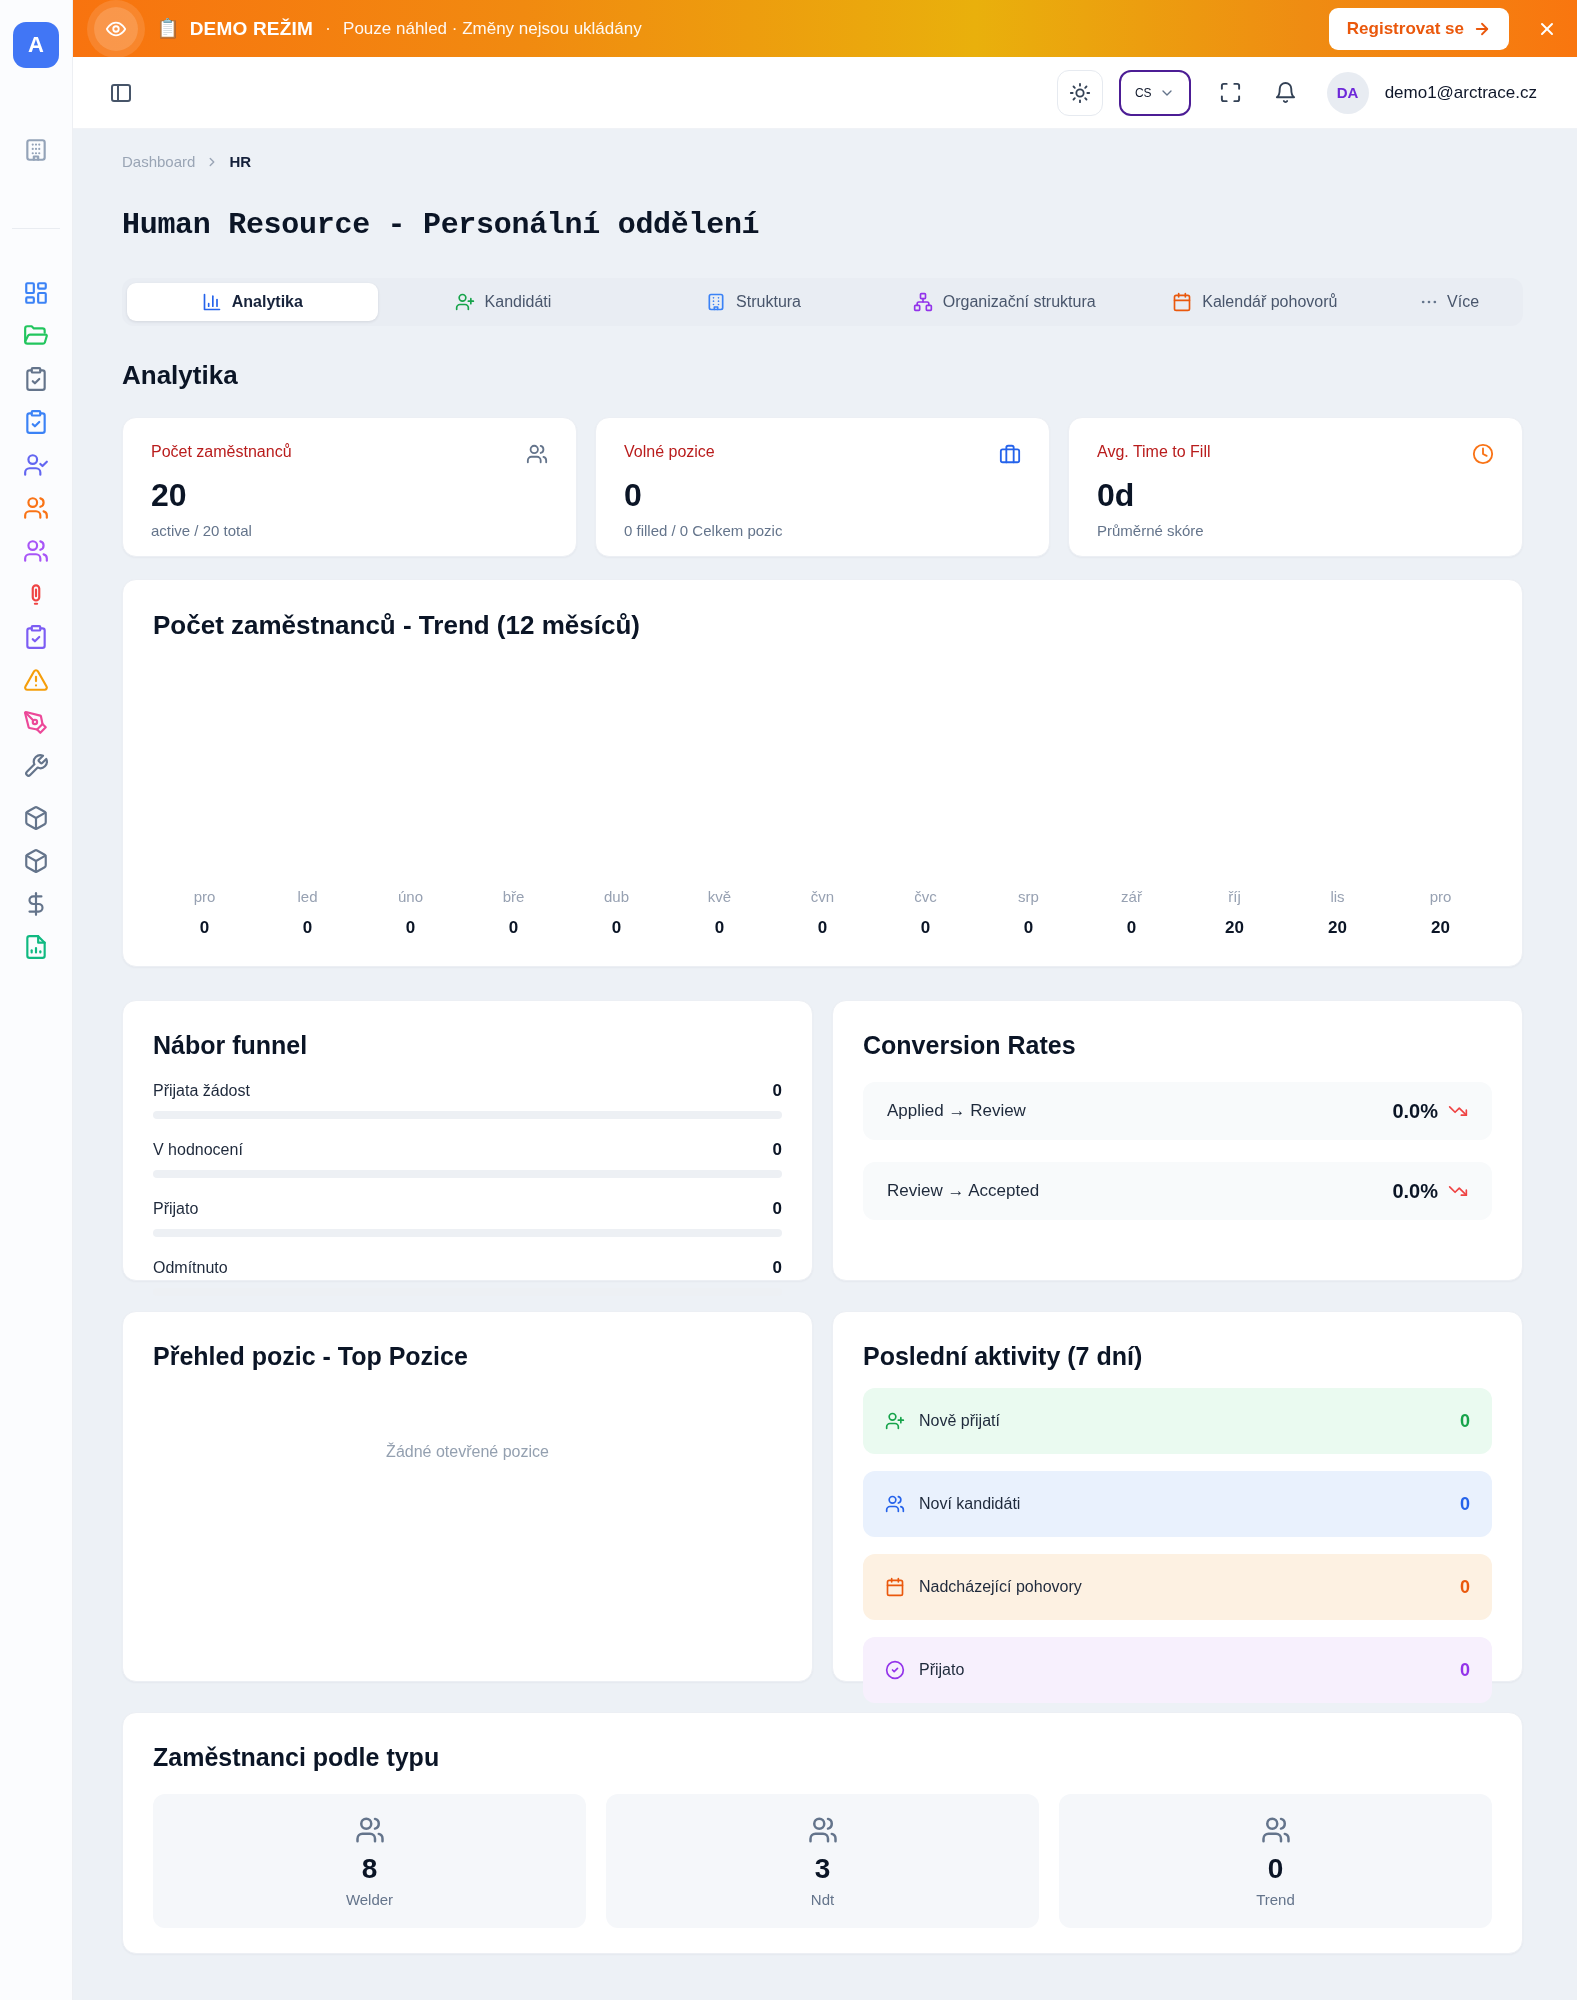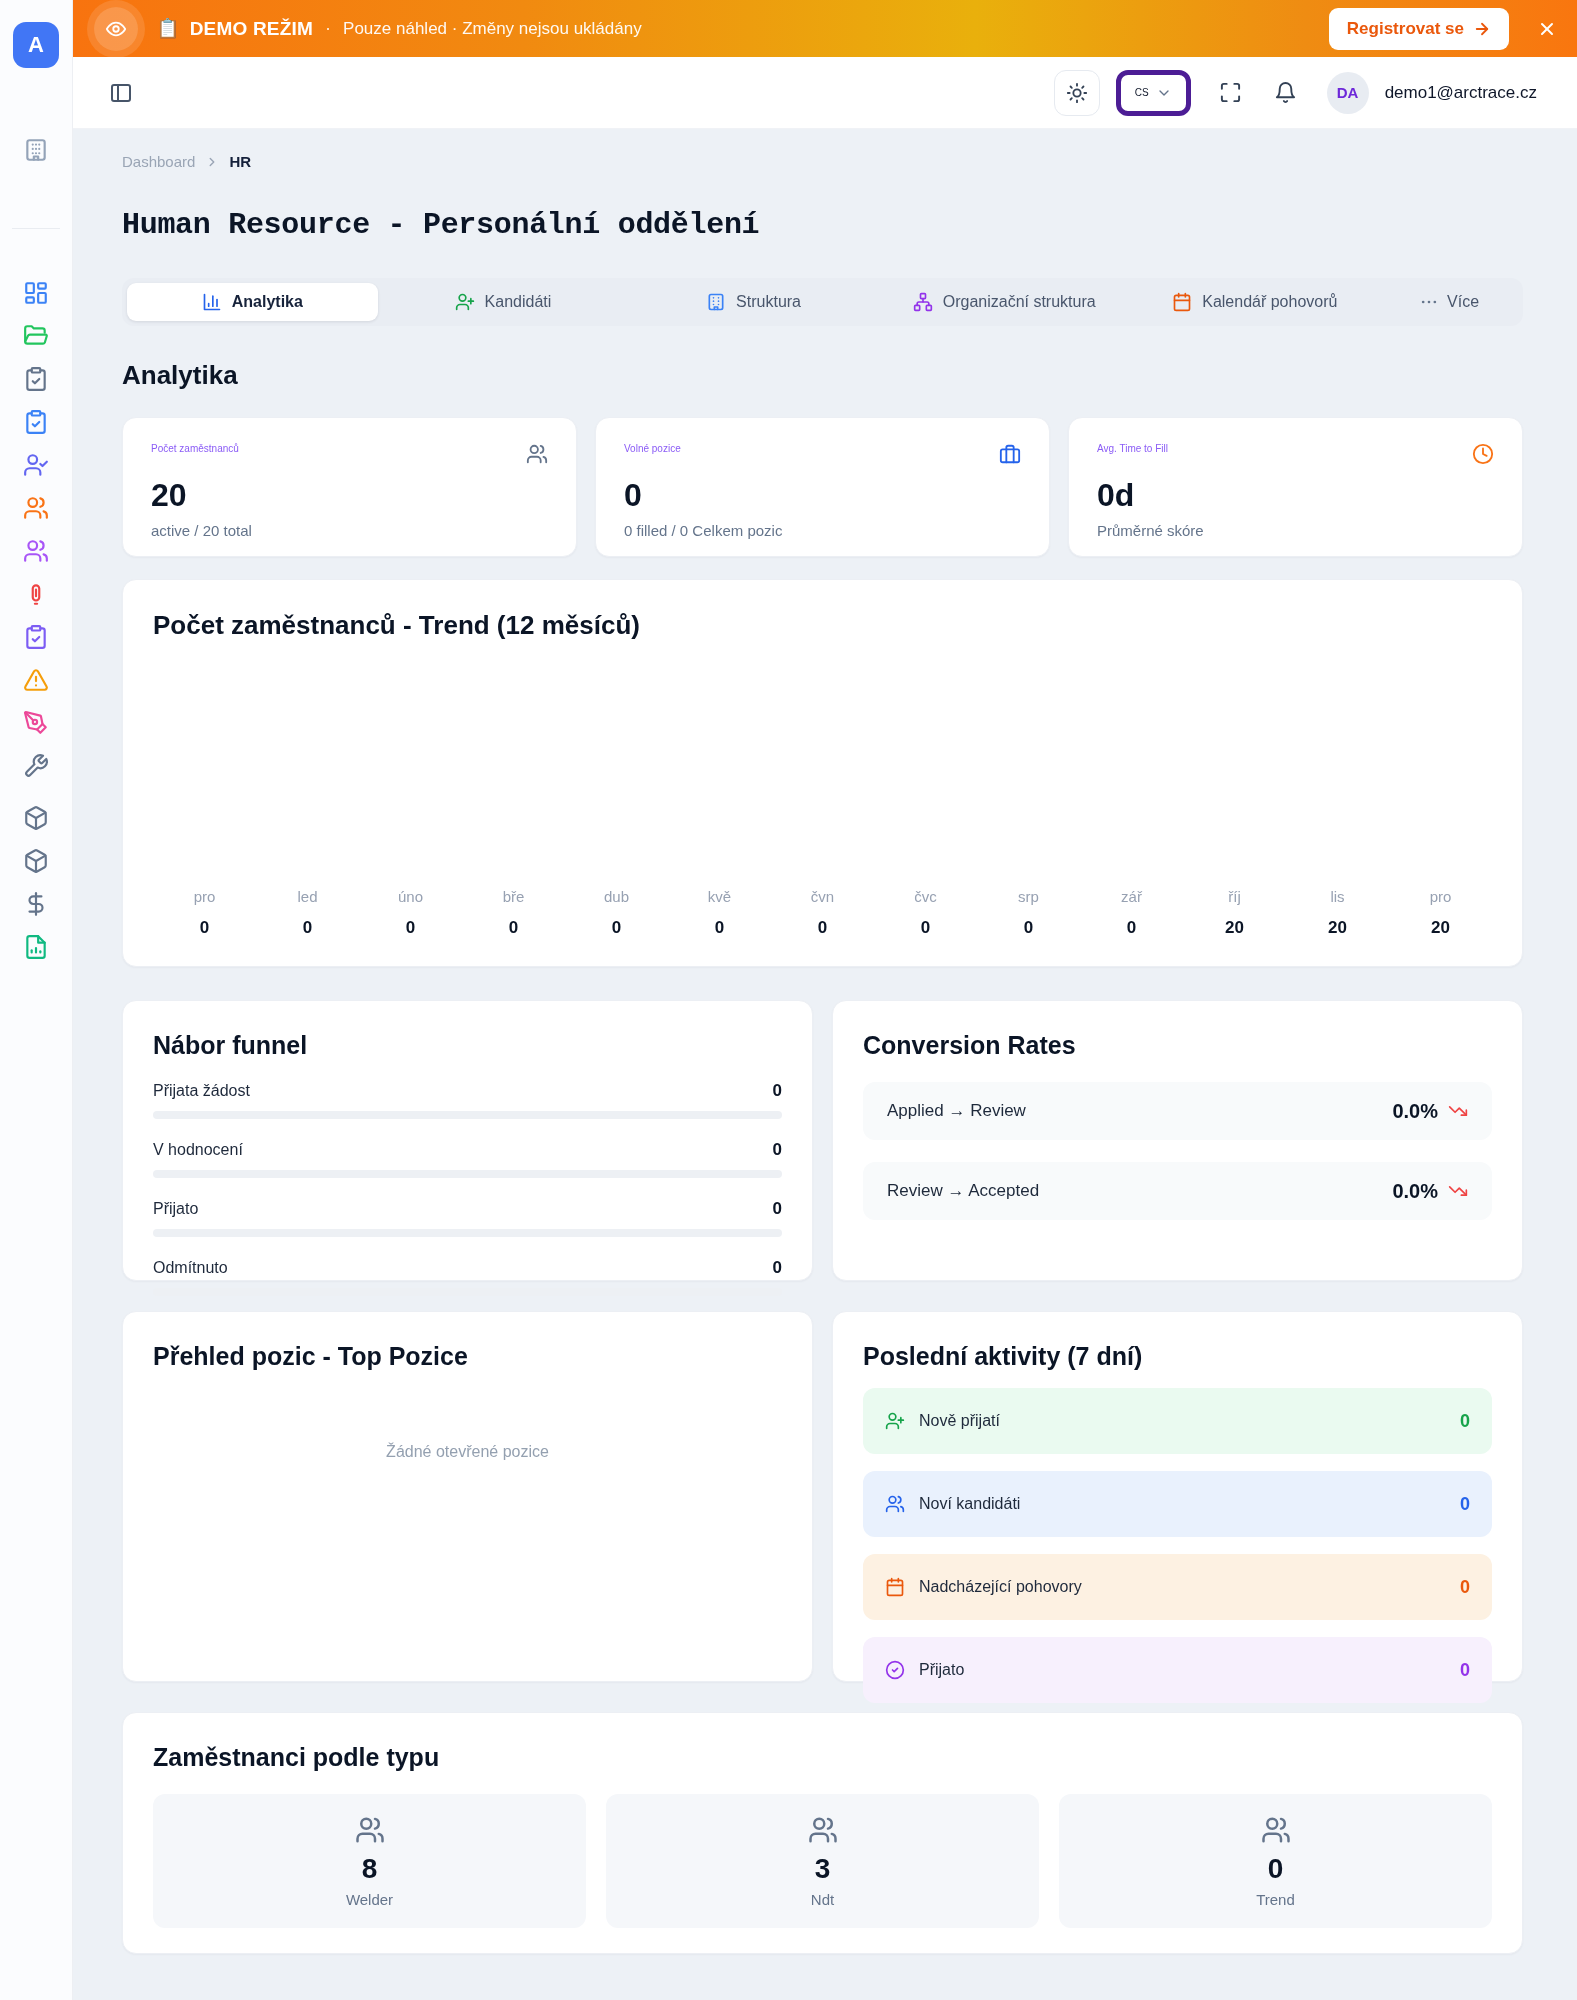--- a/index.html
+++ b/index.html
@@ -26,22 +26,22 @@
   .banner-demo{font-weight:bold;font-size:19px;letter-spacing:.2px;}
   .banner-sep{margin:0 12px;opacity:.85;font-size:18px;}
   .banner-msg{font-size:17px;opacity:.95;}
   .register-btn{margin-left:auto;background:#fff;color:#ea580c;font-weight:bold;font-size:17px;border:none;border-radius:9px;
     padding:11px 18px;display:flex;align-items:center;gap:9px;cursor:pointer;font-family:inherit;}
   .banner-close{margin:0 16px 0 24px;background:none;border:none;padding:4px;cursor:pointer;}
   
   .header{height:71px;background:#fff;display:flex;align-items:center;padding:0 40px 0 33px;border-bottom:1px solid #f0f2f6;}
   .hdr-right{margin-left:auto;display:flex;align-items:center;gap:16px;}
   .sq-btn{width:46px;height:46px;border:1px solid #e6eaf0;border-radius:12px;background:#fff;display:flex;align-items:center;justify-content:center;cursor:pointer;}
-  .lang-btn{height:46px;border:5px solid #4c1d95;border-radius:12px;background:#fff;display:flex;align-items:center;gap:7px;
-    padding:0 14px;font-size:10px;color:#0f172a;cursor:pointer;font-family:inherit;}
+  .lang-btn{height:46px;border:2px solid #4c1d95;border-radius:12px;background:#fff;display:flex;align-items:center;gap:7px;
+    padding:0 14px;font-size:12px;color:#0f172a;cursor:pointer;font-family:inherit;}
   .ghost-btn{background:none;border:none;padding:4px;cursor:pointer;margin-left:8px;}
   .avatar{width:42px;height:42px;border-radius:50%;background:#e8ecf2;display:flex;align-items:center;justify-content:center;
     font-size:15px;font-weight:bold;color:#6d28d9;margin-left:10px;}
   .email{font-size:17px;color:#0f172a;}
   
   .content{padding:24px 54px 0 50px;}
   .breadcrumb{display:flex;align-items:center;gap:10px;font-size:15px;}
   .bc-root{color:#9aa5b5;cursor:pointer;}
   .bc-cur{color:#14203a;font-weight:bold;}
   .page-title{margin-top:38px;font-size:30px;font-weight:bold;color:#0b1526;letter-spacing:-.3px;font-family:Liberation Mono, monospace;}
@@ -49,21 +49,21 @@
   .tab{flex:1;height:38px;display:flex;align-items:center;justify-content:center;gap:10px;font-size:16px;color:#49566c;
        border-radius:9px;cursor:pointer;white-space:nowrap;}
   .tab.active{background:#fff;color:#17233b;font-weight:bold;box-shadow:0 1px 3px rgba(16,24,40,.10);}
   .tab.more{flex:.55;gap:8px;}
   .section-h{margin-top:34px;font-size:26px;font-weight:bold;color:#0b1526;}
   .card{background:#fff;border:1px solid #eceff4;border-radius:14px;box-shadow:0 1px 2px rgba(16,24,40,.04);box-sizing:border-box;}
   
   .stats{margin-top:26px;display:grid;grid-template-columns:1fr 1fr 1fr;gap:18px;}
   .stat-card{padding:25px 28px;height:140px;}
   .stat-top{display:flex;align-items:flex-start;justify-content:space-between;}
-  .stat-label{font-size:10px;color:#8b5cf6;}
+  .stat-label{font-size:16px;color:#b91c1c;}
   .stat-value{margin-top:12px;font-size:32px;font-weight:bold;color:#0b1526;}
   .stat-sub{margin-top:8px;font-size:15px;color:#64748b;}
   
   .trend-card{margin-top:22px;height:388px;padding:30px 30px 28px;display:flex;flex-direction:column;}
   .card-title{font-size:25px;font-weight:bold;color:#0b1526;}
   .trend-cols{margin-top:auto;display:flex;}
   .trend-col{flex:1;text-align:center;}
   .trend-month{font-size:15px;color:#97a1b2;}
   .trend-val{margin-top:13px;font-size:17px;font-weight:bold;color:#0b1526;}
   

